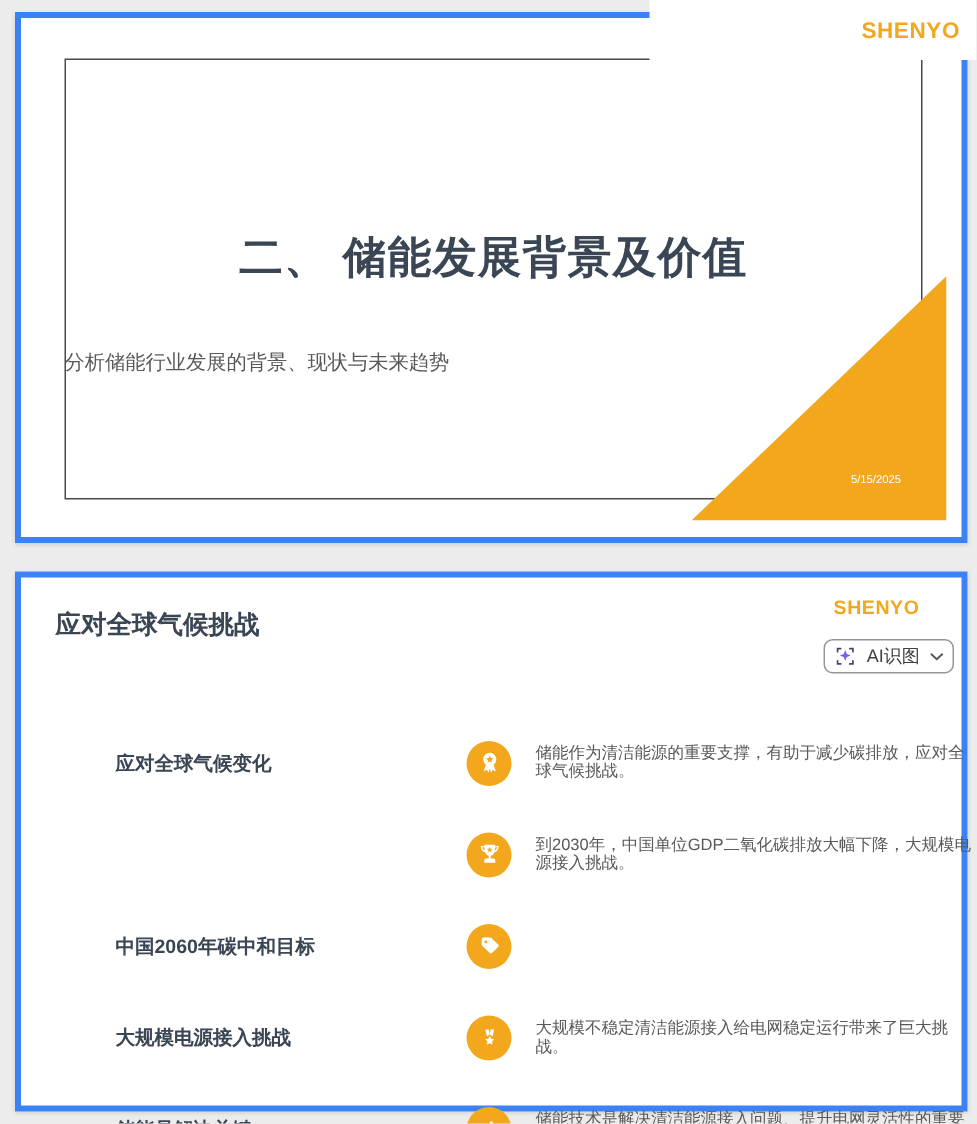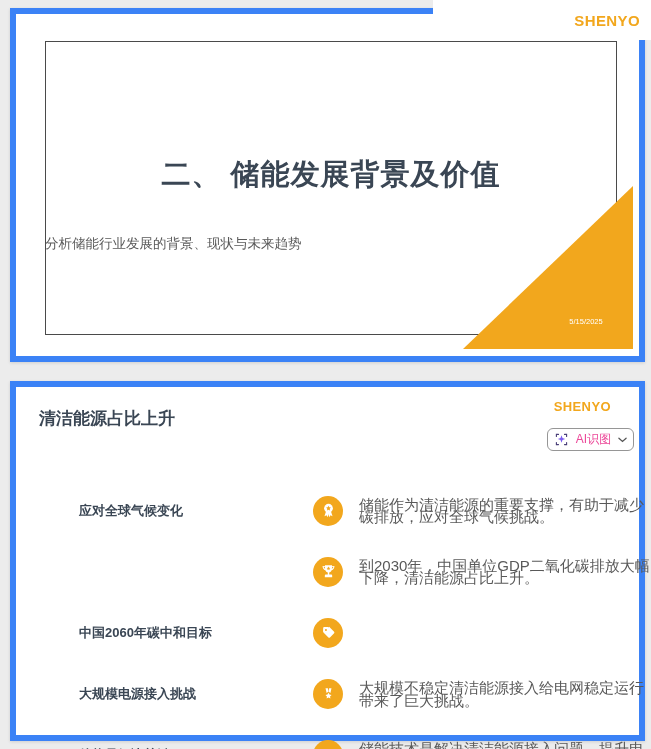--- a/index.html
+++ b/index.html
@@ -10,21 +10,21 @@
   }
   *{box-sizing:border-box;}
   html,body{margin:0;padding:0;}
   body{
     width:651px;height:749px;position:relative;overflow:hidden;
     background:var(--page_bg);
     font-family:"Liberation Sans","DejaVu Sans",sans-serif;
   }
   .card{
     position:absolute;background:#fff;
-    border:6px solid #3b82f6;
+    border:4px solid #3b82f6;
     box-shadow:0 1px 3px rgba(0,0,0,.12);
   }
   #slide1{left:10px;top:8px;width:635px;height:354px;}
   #slide2{left:10px;top:381px;width:635px;height:360px;}
 
   .logo{color:var(--accent);font-weight:bold;letter-spacing:.4px;}
 
   
   #chip1{
     position:absolute;left:433px;top:0;width:218px;height:40px;background:#fff;z-index:6;
@@ -48,58 +48,58 @@
     color:#fff;font-size:7.5px;z-index:4;
   }
 
   
   .s2-title{position:absolute;left:23px;top:20px;font-size:17px;font-weight:bold;color:var(--ink);}
   .s2-logo{position:absolute;right:28px;top:12px;font-size:13px;}
   .ai-btn{
     position:absolute;right:5px;top:41px;width:87px;height:23px;
     border:1px solid #969696;border-radius:6px;background:#fff;
     display:flex;align-items:center;justify-content:center;gap:7px;
-    font-size:12px;color:#ec4899;cursor:pointer;padding:0;
+    font-size:12px;color:#404040;cursor:pointer;padding:0;
     font-family:"Liberation Sans","DejaVu Sans",sans-serif;
   }
   .ai-btn svg{display:block;}
   .rows{position:absolute;left:0;right:0;top:81px;}
   .row{position:relative;height:37.2px;margin-top:24px;}
   .row-label{
     position:absolute;left:63px;top:50%;transform:translateY(-50%);
     font-size:13px;font-weight:bold;color:var(--ink);white-space:nowrap;
   }
   .row-ico{
     position:absolute;left:297px;top:50%;transform:translateY(-50%);
     width:30px;height:30px;border-radius:50%;background:var(--accent);
     display:flex;align-items:center;justify-content:center;
   }
   .row-desc{
     position:absolute;left:343px;width:292px;top:50%;transform:translateY(-50%);
-    font-size:15px;line-height:12.5px;color:var(--muted);
+    font-size:11px;line-height:12.5px;color:var(--muted);
   }
 </style>
 </head>
 <body>
 
 <div class="card" id="slide1">
   <div class="frame"></div>
   <div class="s1-title">二、 储能发展背景及价值</div>
   <div class="s1-sub">分析储能行业发展的背景、现状与未来趋势</div>
   <svg class="tri" viewBox="0 0 170 163">
     <polygon points="170,0 170,163 0,163" fill="#F2A71D"></polygon>
   </svg>
   <div class="s1-date">5/15/2025</div>
 </div>
 <div id="chip1">
   <span class="logo">SHENYO</span>
 </div>
 
 <div class="card" id="slide2">
-  <div class="s2-title">清洁能源占比上升</div>
+  <div class="s2-title">应对全球气候挑战</div>
   <div class="s2-logo logo">SHENYO</div>
 
   <button class="ai-btn">
     <svg width="15" height="15" viewBox="0 0 20 20">
       <g stroke="#4a3f78" stroke-width="1.5" fill="none" stroke-linecap="round">
         <path d="M3.2 6V3.2H6"></path>
           <path d="M14 3.2h2.8V6"></path>
         <path d="M16.8 14v2.8H14"></path>
           <path d="M6 16.8H3.2V14"></path>
       </g>
@@ -127,21 +127,21 @@
     </div>
 
     <div class="row">
       <span class="row-ico">
         <svg width="17" height="17" viewBox="0 0 24 24" fill="#fff">
           <path d="M7 3h10v1.2h3.4c0 3.1-1.5 5.3-3.9 5.9A5.6 5.6 0 0 1 13 13.5v2.6h2.6c.9 0 1.6.7 1.6 1.6v2.3H6.8v-2.3c0-.9.7-1.6 1.6-1.6H11v-2.6a5.6 5.6 0 0 1-3.5-3.4C5.1 9.5 3.6 7.3 3.6 4.2H7z"></path>
           <path fill="#F2A71D" d="M12 5.1l.8 1.62 1.8.26-1.3 1.27.3 1.79L12 9.2l-1.6.84.3-1.79-1.3-1.27 1.8-.26z"></path>
           <path fill="#F2A71D" d="M4.9 5.4h1.9c.1 1.2.3 2.3.7 3.2-1.3-.6-2.2-1.7-2.6-3.2zM19.1 5.4h-1.9c-.1 1.2-.3 2.3-.7 3.2 1.3-.6 2.2-1.7 2.6-3.2z"></path>
         </svg>
       </span>
-      <span class="row-desc">到2030年，中国单位GDP二氧化碳排放大幅下降，清洁能源占比上升。</span>
+      <span class="row-desc">到2030年，中国单位GDP二氧化碳排放大幅下降，大规模电源接入挑战。</span>
     </div>
 
     <div class="row">
       <span class="row-label">中国2060年碳中和目标</span>
       <span class="row-ico">
         <svg width="17" height="17" viewBox="0 0 24 24" fill="#fff">
           <path d="M12.9 3.9l7 7c.6.6.6 1.6 0 2.2l-5.8 5.8c-.6.6-1.6.6-2.2 0l-7-7a2 2 0 0 1-.6-1.5l.2-4.6c0-.8.7-1.5 1.5-1.5l4.6-.2c.5 0 1 .2 1.3.8z"></path>
           <circle fill="#F2A71D" cx="8.4" cy="8.4" r="1.4"></circle>
         </svg>
       </span>

